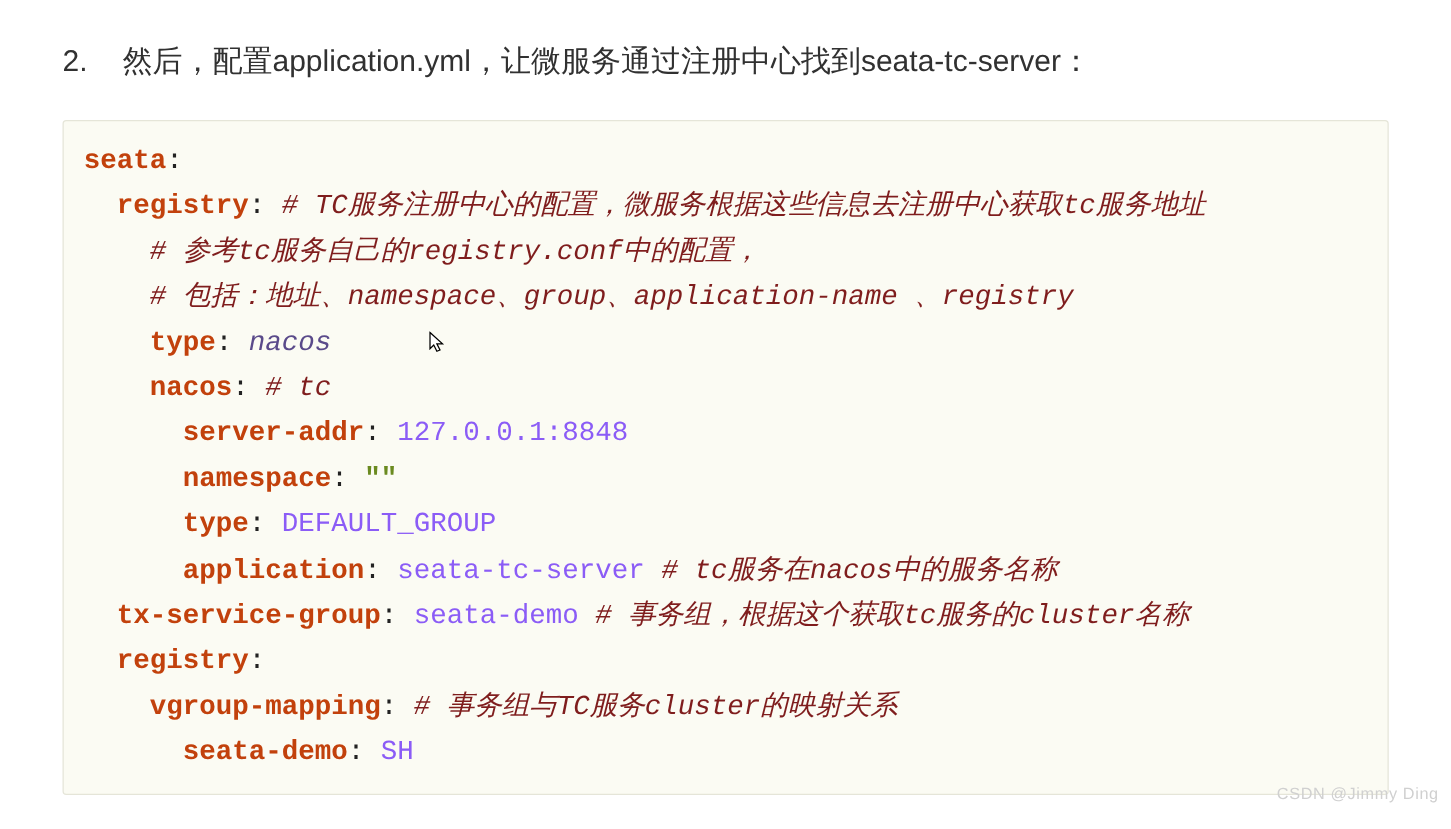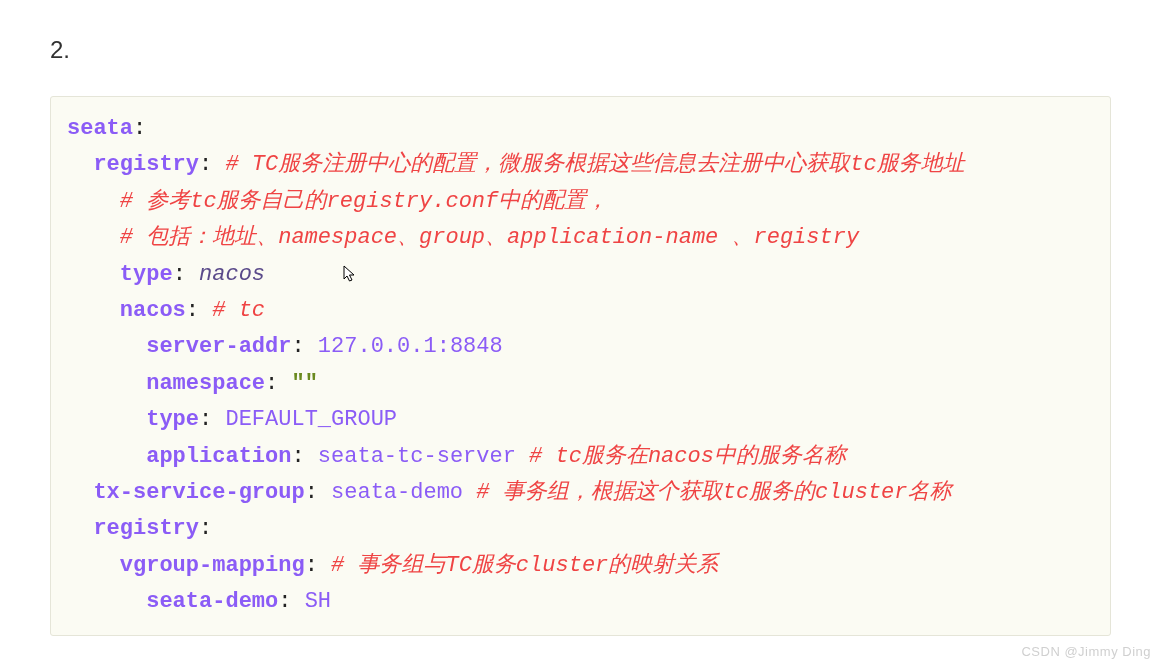--- a/index.html
+++ b/index.html
@@ -34,29 +34,29 @@
     border-radius: 3px;
     padding: 14px 16px;
     font-family: "Consolas", "Menlo", "Courier New", monospace;
     font-size: 22px;
     line-height: 36.4px;
     white-space: pre;
     overflow: hidden;
     color: #222;
     position: relative;
   }
-  .tok-key { color: #8b5cf6; font-weight: bold; }
+  .tok-key { color: #c2410c; font-weight: bold; }
   .tok-val { color: #8b5cf6; }
   .tok-valname { color: #5a4a8a; font-style: italic; }
   .tok-str { color: #6a8a1f; font-weight: bold; }
-  .tok-com { color: #ef4444; font-style: italic; }
+  .tok-com { color: #7f1d1d; font-style: italic; }
   .watermark {
     position: absolute;
     right: 10px;
-    bottom: 4px;
+    bottom: 21px;
     font-size: 13px;
     color: #d0d0d0;
     font-family: "PingFang SC", "Microsoft YaHei", sans-serif;
     letter-spacing: 0.5px;
   }
   .cursor {
     position: absolute;
     left: 292px;
     top: 168px;
     width: 14px;
@@ -64,20 +64,21 @@
     pointer-events: none;
   }
 </style>
 </head>
 <body>
 
 <div class="page">
 
   <div class="heading-row">
     <span class="heading-num">2.</span>
+    <span>然后，配置application.yml，让微服务通过注册中心找到seata-tc-server：</span>
   </div>
 
   <div class="code-block"><span class="tok-key">seata</span>:
   <span class="tok-key">registry</span>: <span class="tok-com"># TC服务注册中心的配置，微服务根据这些信息去注册中心获取tc服务地址</span>
     <span class="tok-com"># 参考tc服务自己的registry.conf中的配置，</span>
     <span class="tok-com"># 包括：地址、namespace、group、application-name 、registry</span>
     <span class="tok-key">type</span>: <span class="tok-valname">nacos</span>
     <span class="tok-key">nacos</span>: <span class="tok-com"># tc</span>
       <span class="tok-key">server-addr</span>: <span class="tok-val">127.0.0.1:8848</span>
       <span class="tok-key">namespace</span>: <span class="tok-str">""</span>

